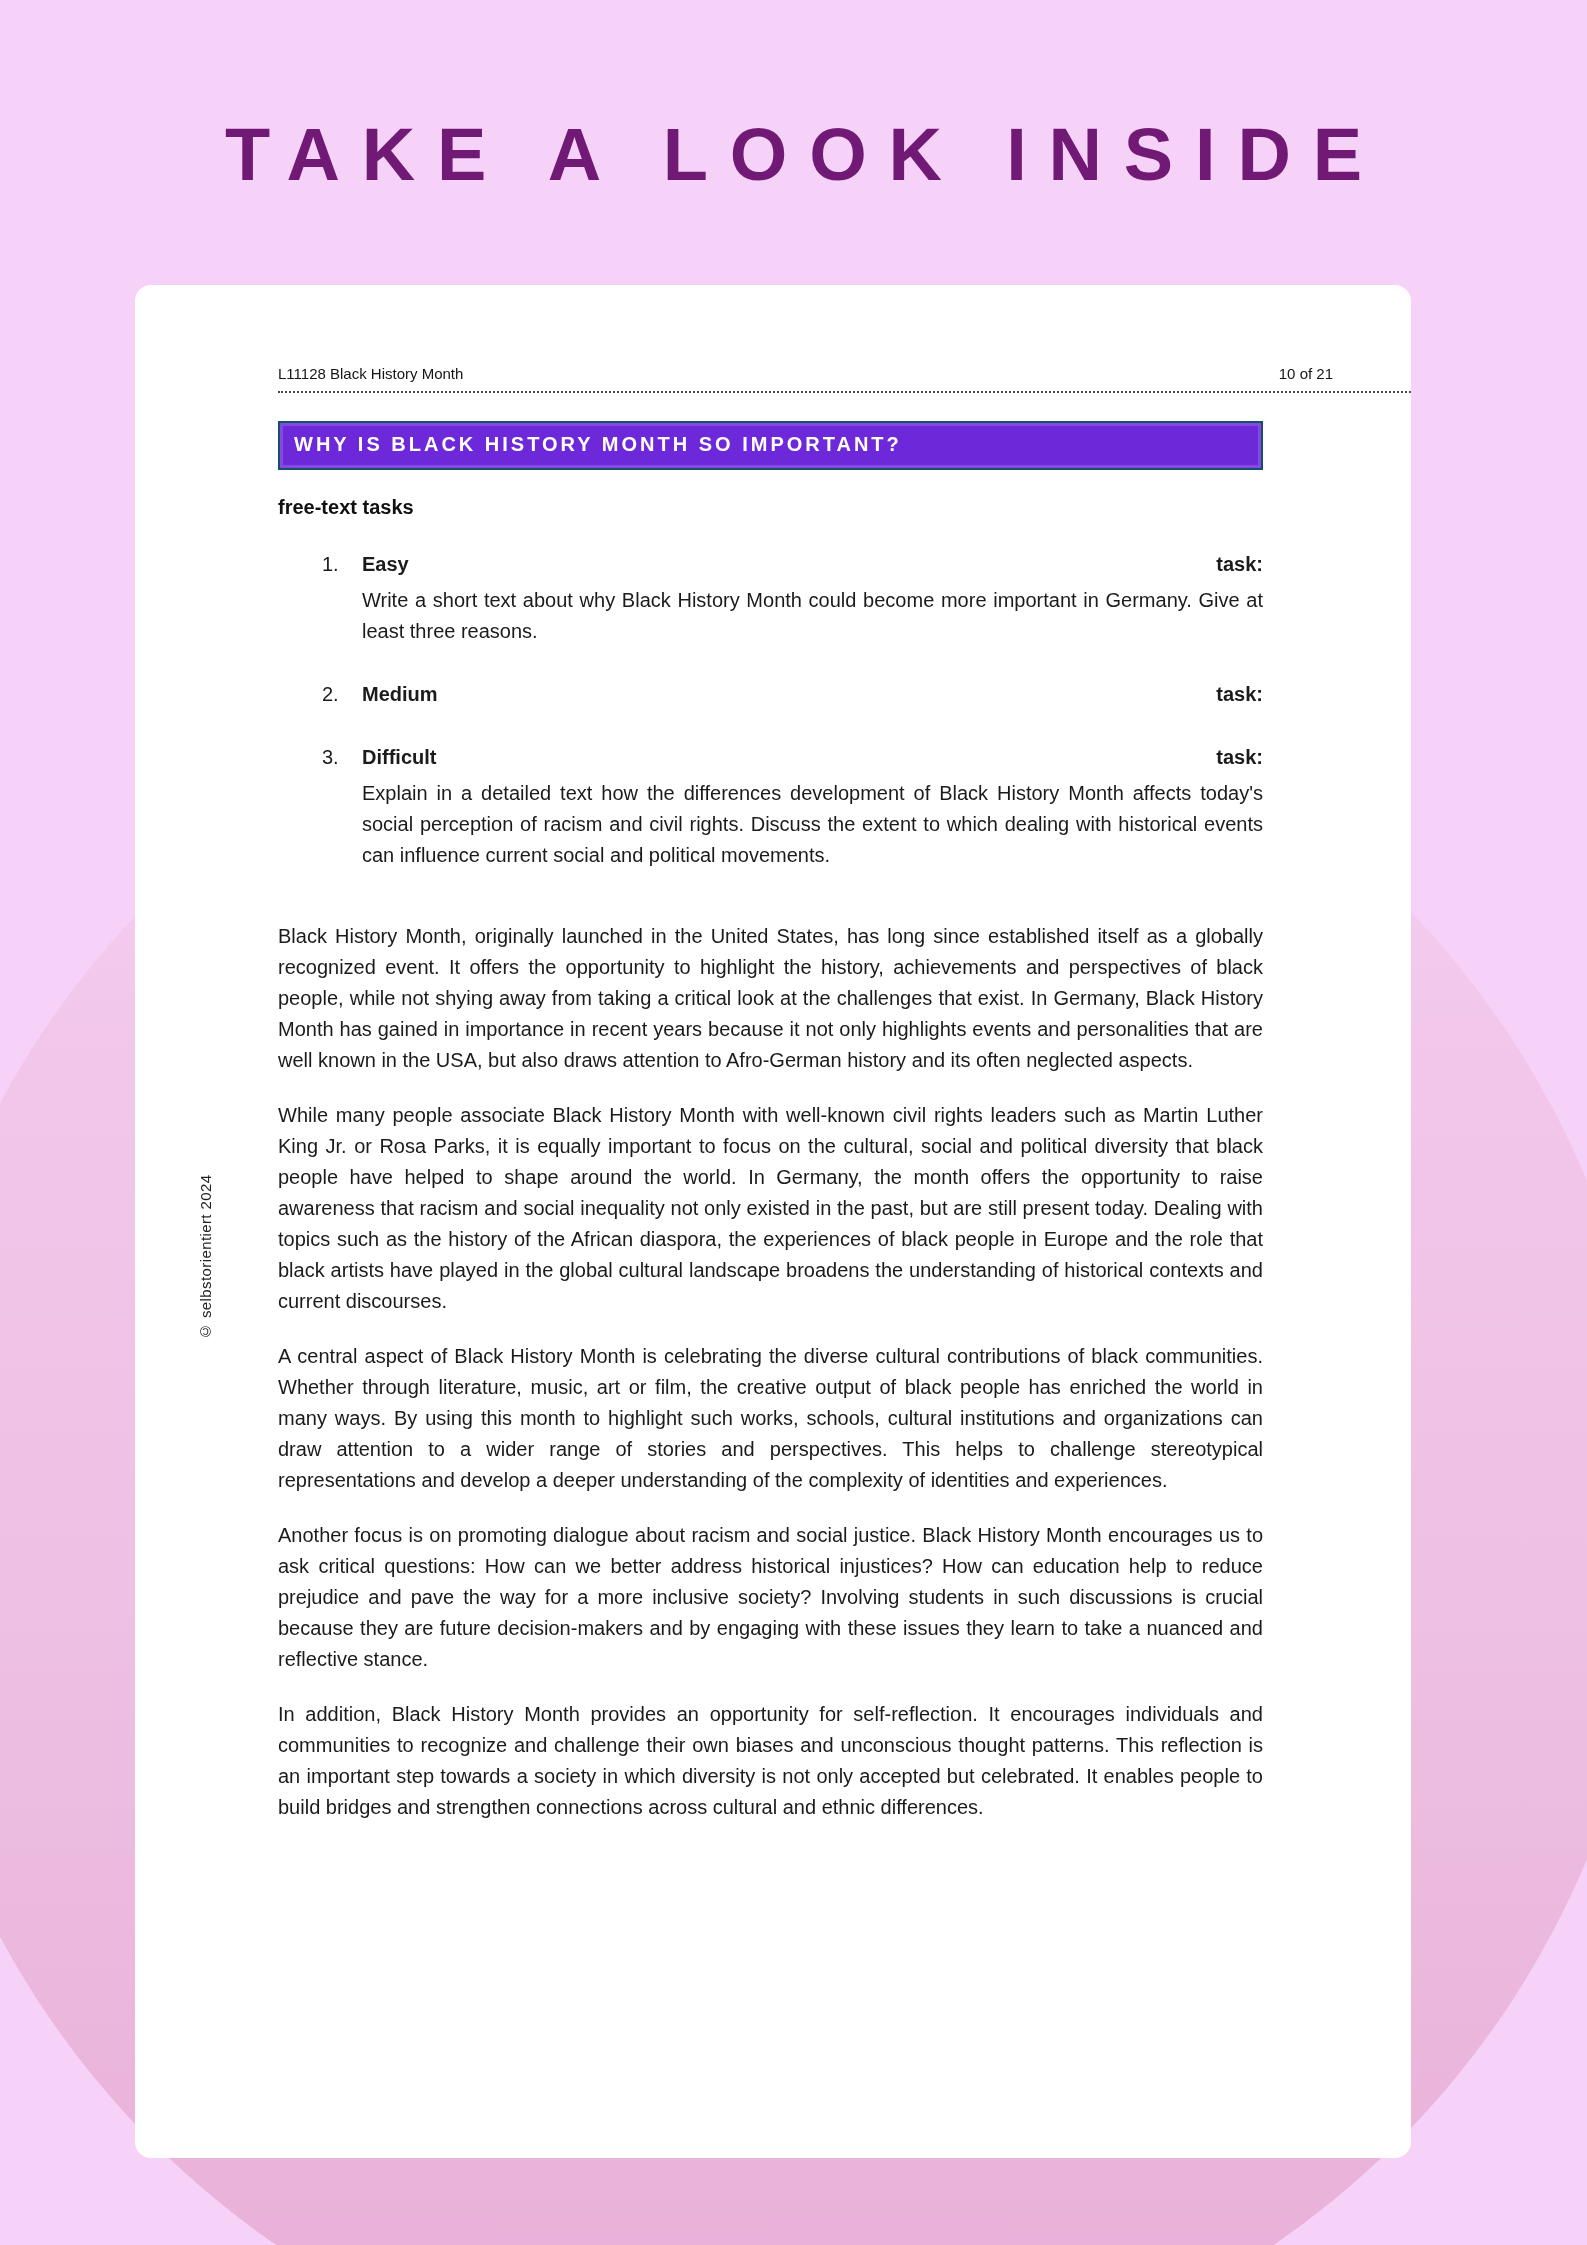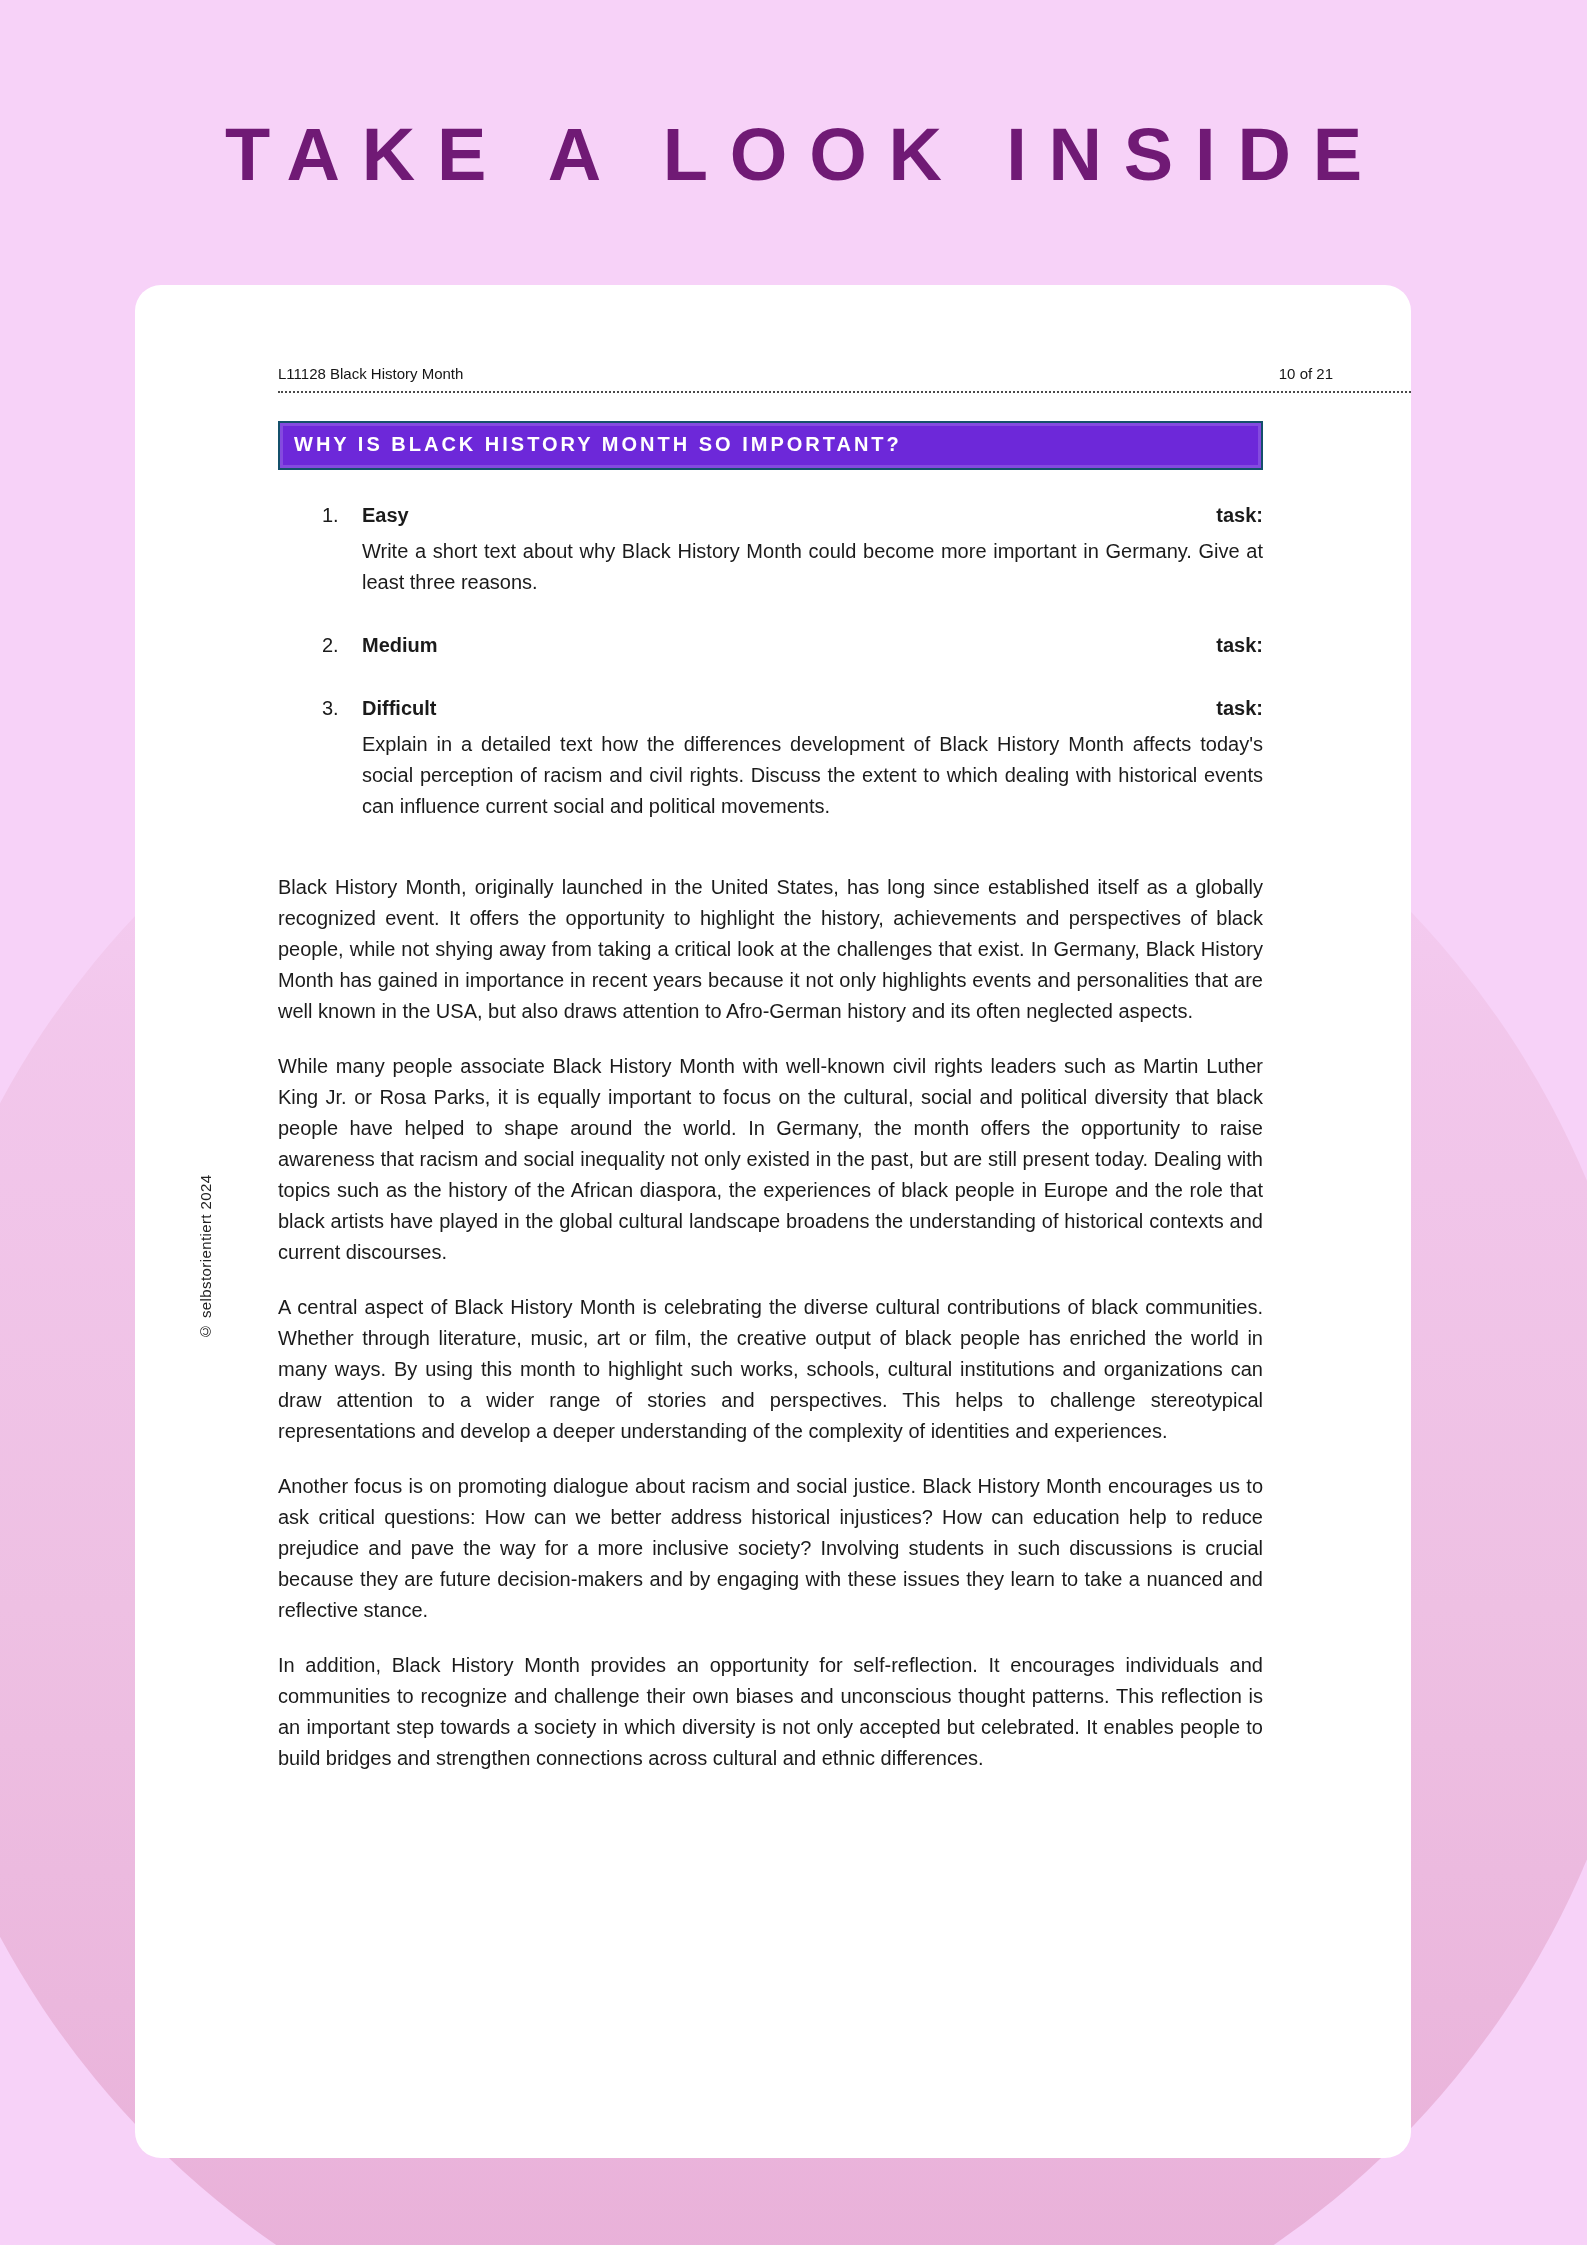--- a/index.html
+++ b/index.html
@@ -16,21 +16,21 @@
     background:linear-gradient(180deg, rgba(236,185,220,0) 0%, rgba(236,185,220,0.45) 22%, #eec0e3 55%, #e8aed7 100%);
   }
   .hero-title{
     position:absolute;top:112px;left:0;width:100%;
     text-align:center;
     font-size:74px;font-weight:700;letter-spacing:0.295em;
     color:#701a75;white-space:nowrap;text-indent:0.295em;
   }
   .card{
     position:absolute;left:135px;top:285px;width:1276px;height:1873px;
-    background:#ffffff;border-radius:26px;overflow:hidden;
+    background:#ffffff;border-radius:16px;overflow:hidden;
   }
   .page-inner{
     padding:80px 148px 0 143px;
   }
   .doc-header{
     display:flex;justify-content:space-between;align-items:flex-end;
     font-size:15px;color:#151515;
     margin-right:-148px;padding-right:78px;
     padding-bottom:9px;border-bottom:2px dotted #4a4a4a;
   }
@@ -83,20 +83,21 @@
 <div class="card">
   <div class="page-inner">
 
     <div class="doc-header">
       <span>L11128 Black History Month</span>
       <span>10 of 21</span>
     </div>
 
     <div class="banner">WHY IS BLACK HISTORY MONTH SO IMPORTANT?</div>
 
+    <div class="section-heading">free-text tasks</div>
 
     <div class="task-list">
 
       <div class="task">
         <div class="task-num">1.</div>
         <div>
           <div class="task-head">
             <span>Easy</span>
             <span>task:</span>
           </div>

